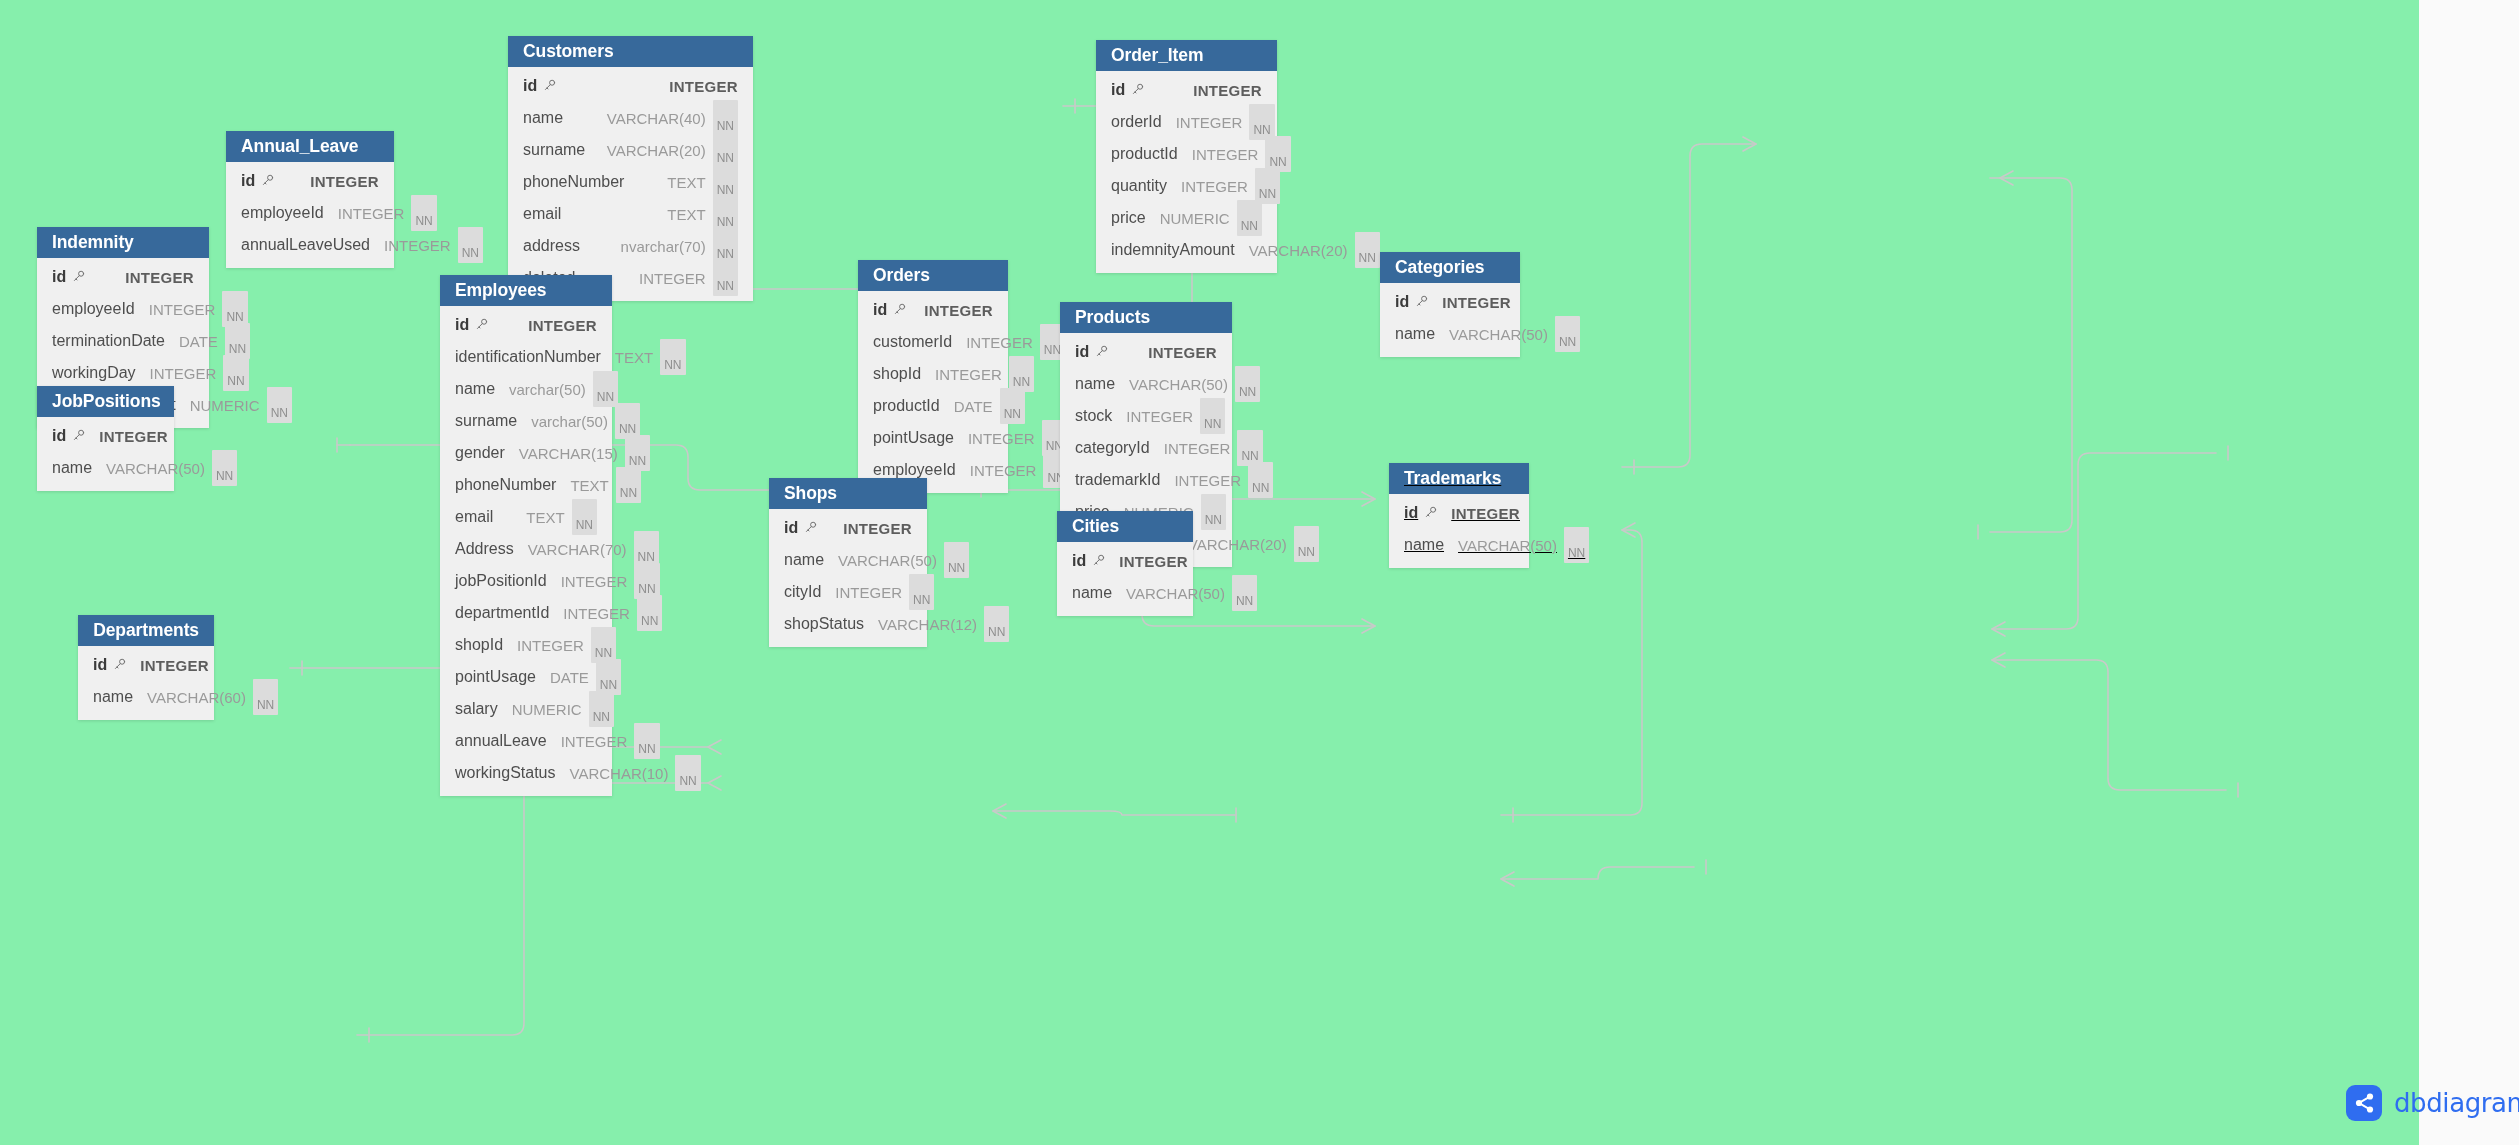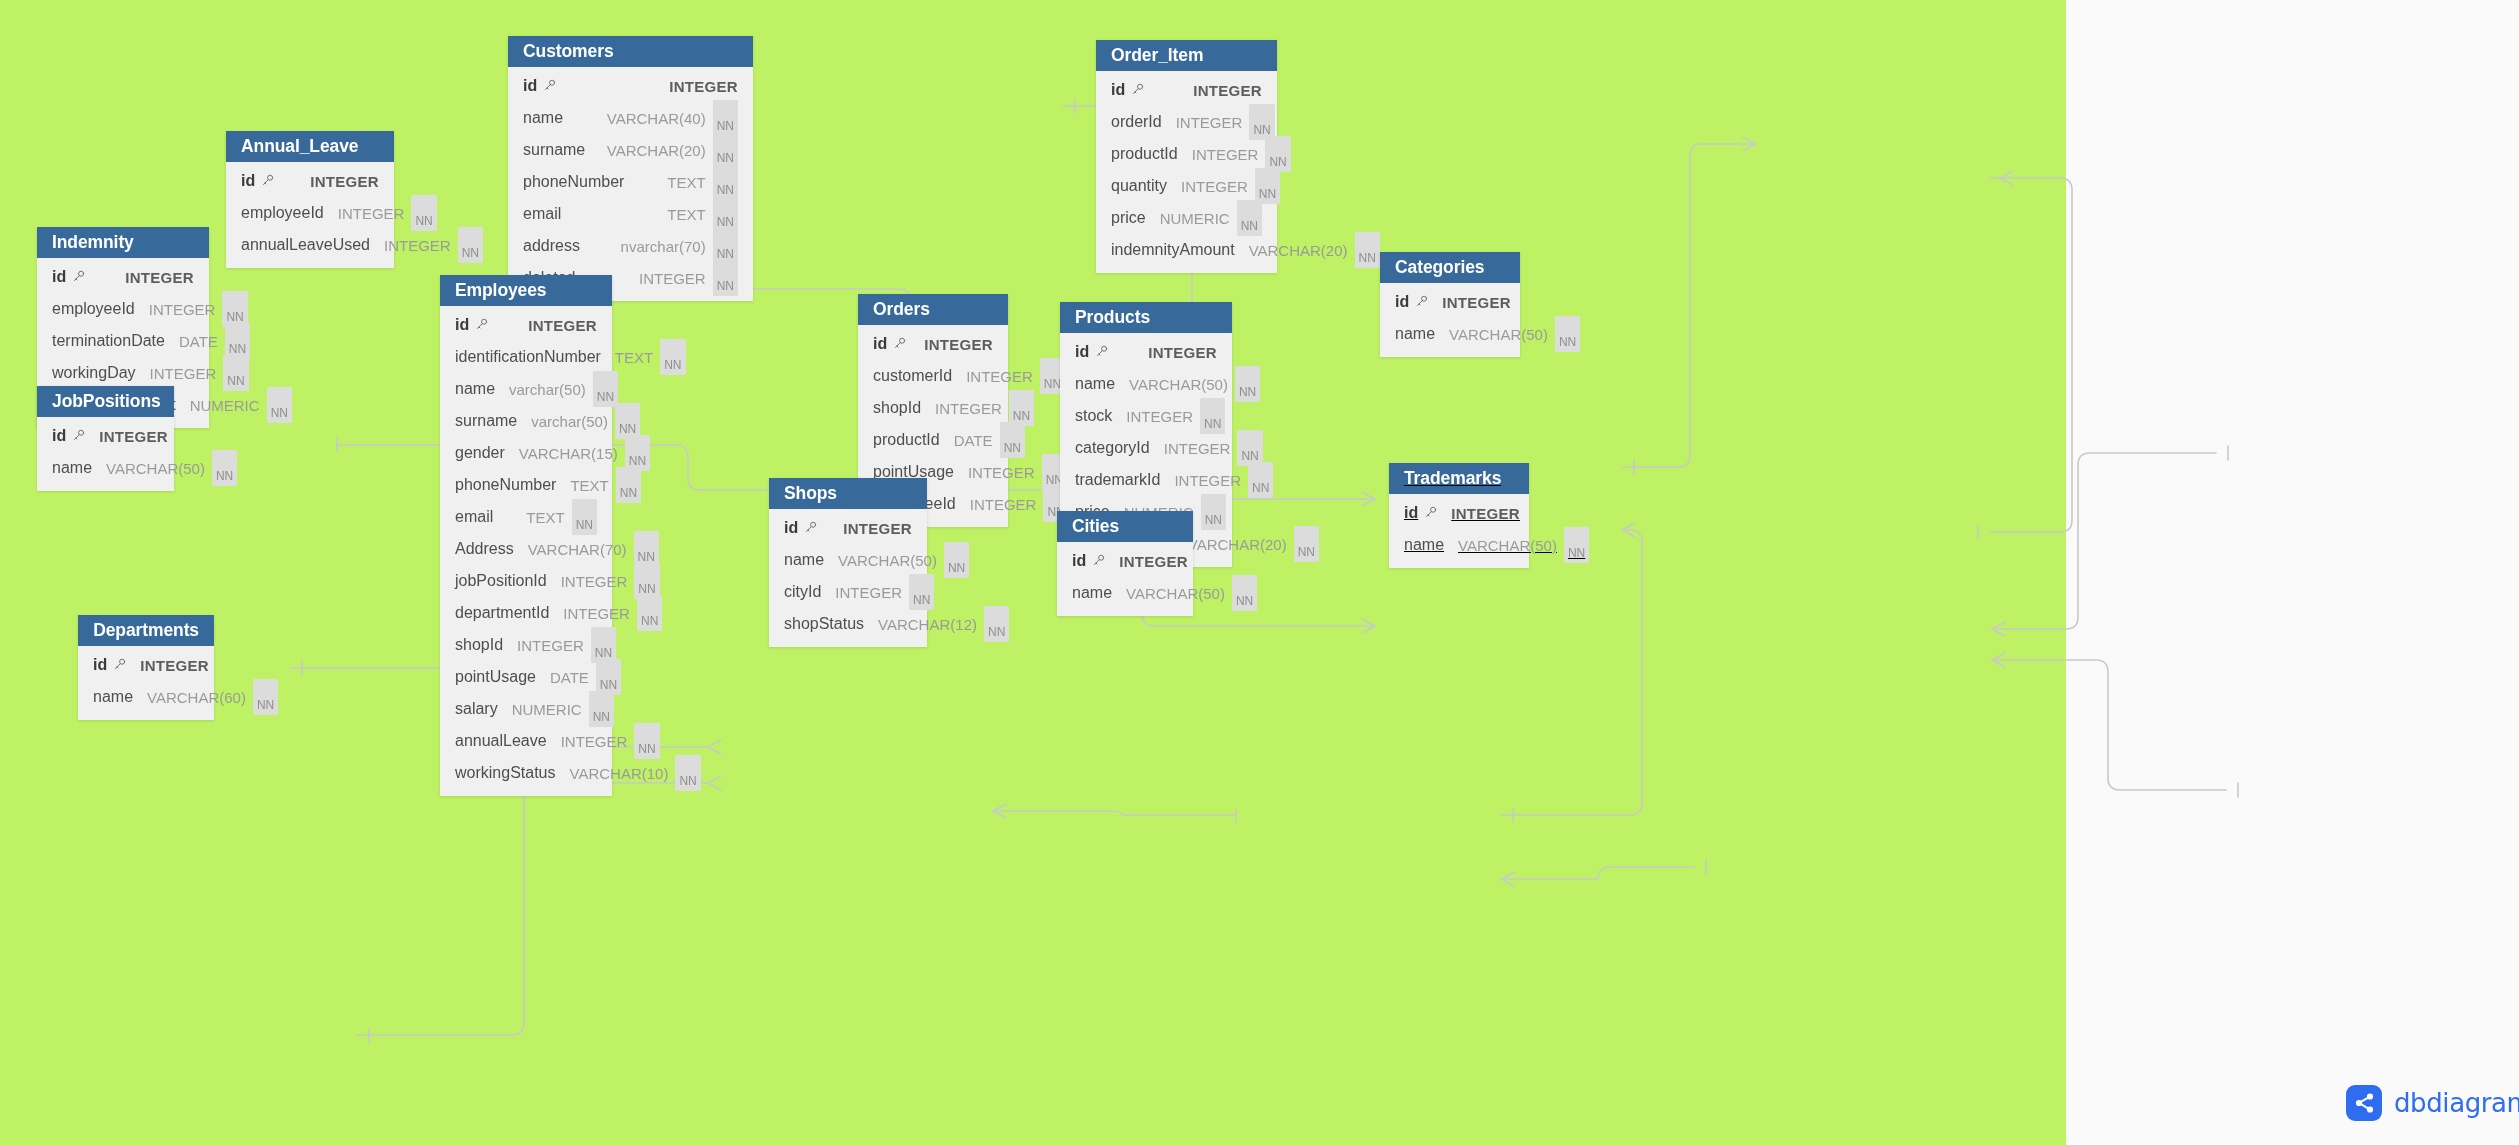--- a/index.html
+++ b/index.html
@@ -2,21 +2,21 @@
 <html><head>
 <meta charset="utf-8">
 <style>
   * { box-sizing: border-box; margin: 0; padding: 0; }
   html, body {
     width: 2519px; height: 1145px;
     background: #fafafa;
     font-family: "Liberation Sans", sans-serif;
     overflow: hidden;
   }
-  #canvas { position: relative; width: 2066px; height: 1145px; background: #bef264; }
+  #canvas { position: relative; width: 2419px; height: 1145px; background: #86efac; }
 
   #edges { position: absolute; left: 0; top: 0; width: 2519px; height: 1145px; pointer-events: none; }
 
   .table-card {
     position: absolute;
     background: #f0f0f0;
     box-shadow: 0 1px 3px rgba(0,0,0,0.13);
     z-index: 5;
   }
   .table-header {
@@ -345,21 +345,21 @@
             <span class="f-type">INTEGER</span>
           </div>
           <div class="field-row">
             <span class="f-name">name</span>
             <span class="f-spacer"></span>
             <span class="f-type">VARCHAR(50)</span>
             <span class="nn">NN</span>
           </div>
         </div>
       </div>
-      <div class="table-card" style="left: 858px; top: 260px; width: 150px; margin-top: 34px;">
+      <div class="table-card" style="left: 858px; top: 260px; width: 150px;">
         <div class="table-header">Orders</div>
         <div class="fields">
           <div class="field-row pk">
             <span class="f-name">id</span>
             <span class="key-icon"><svg viewBox="0 0 16 16" width="13" height="13" style="vertical-align:-1px">
                 <g fill="none" stroke="#6f6f6f" stroke-width="1.2" stroke-linecap="round">
                   <circle cx="11.2" cy="4.6" r="3.1"></circle>
                   <path d="M9.0,6.9 L3.0,12.9"></path>
                   <path d="M4.9,11.0 L6.2,12.3"></path>
                 </g>

